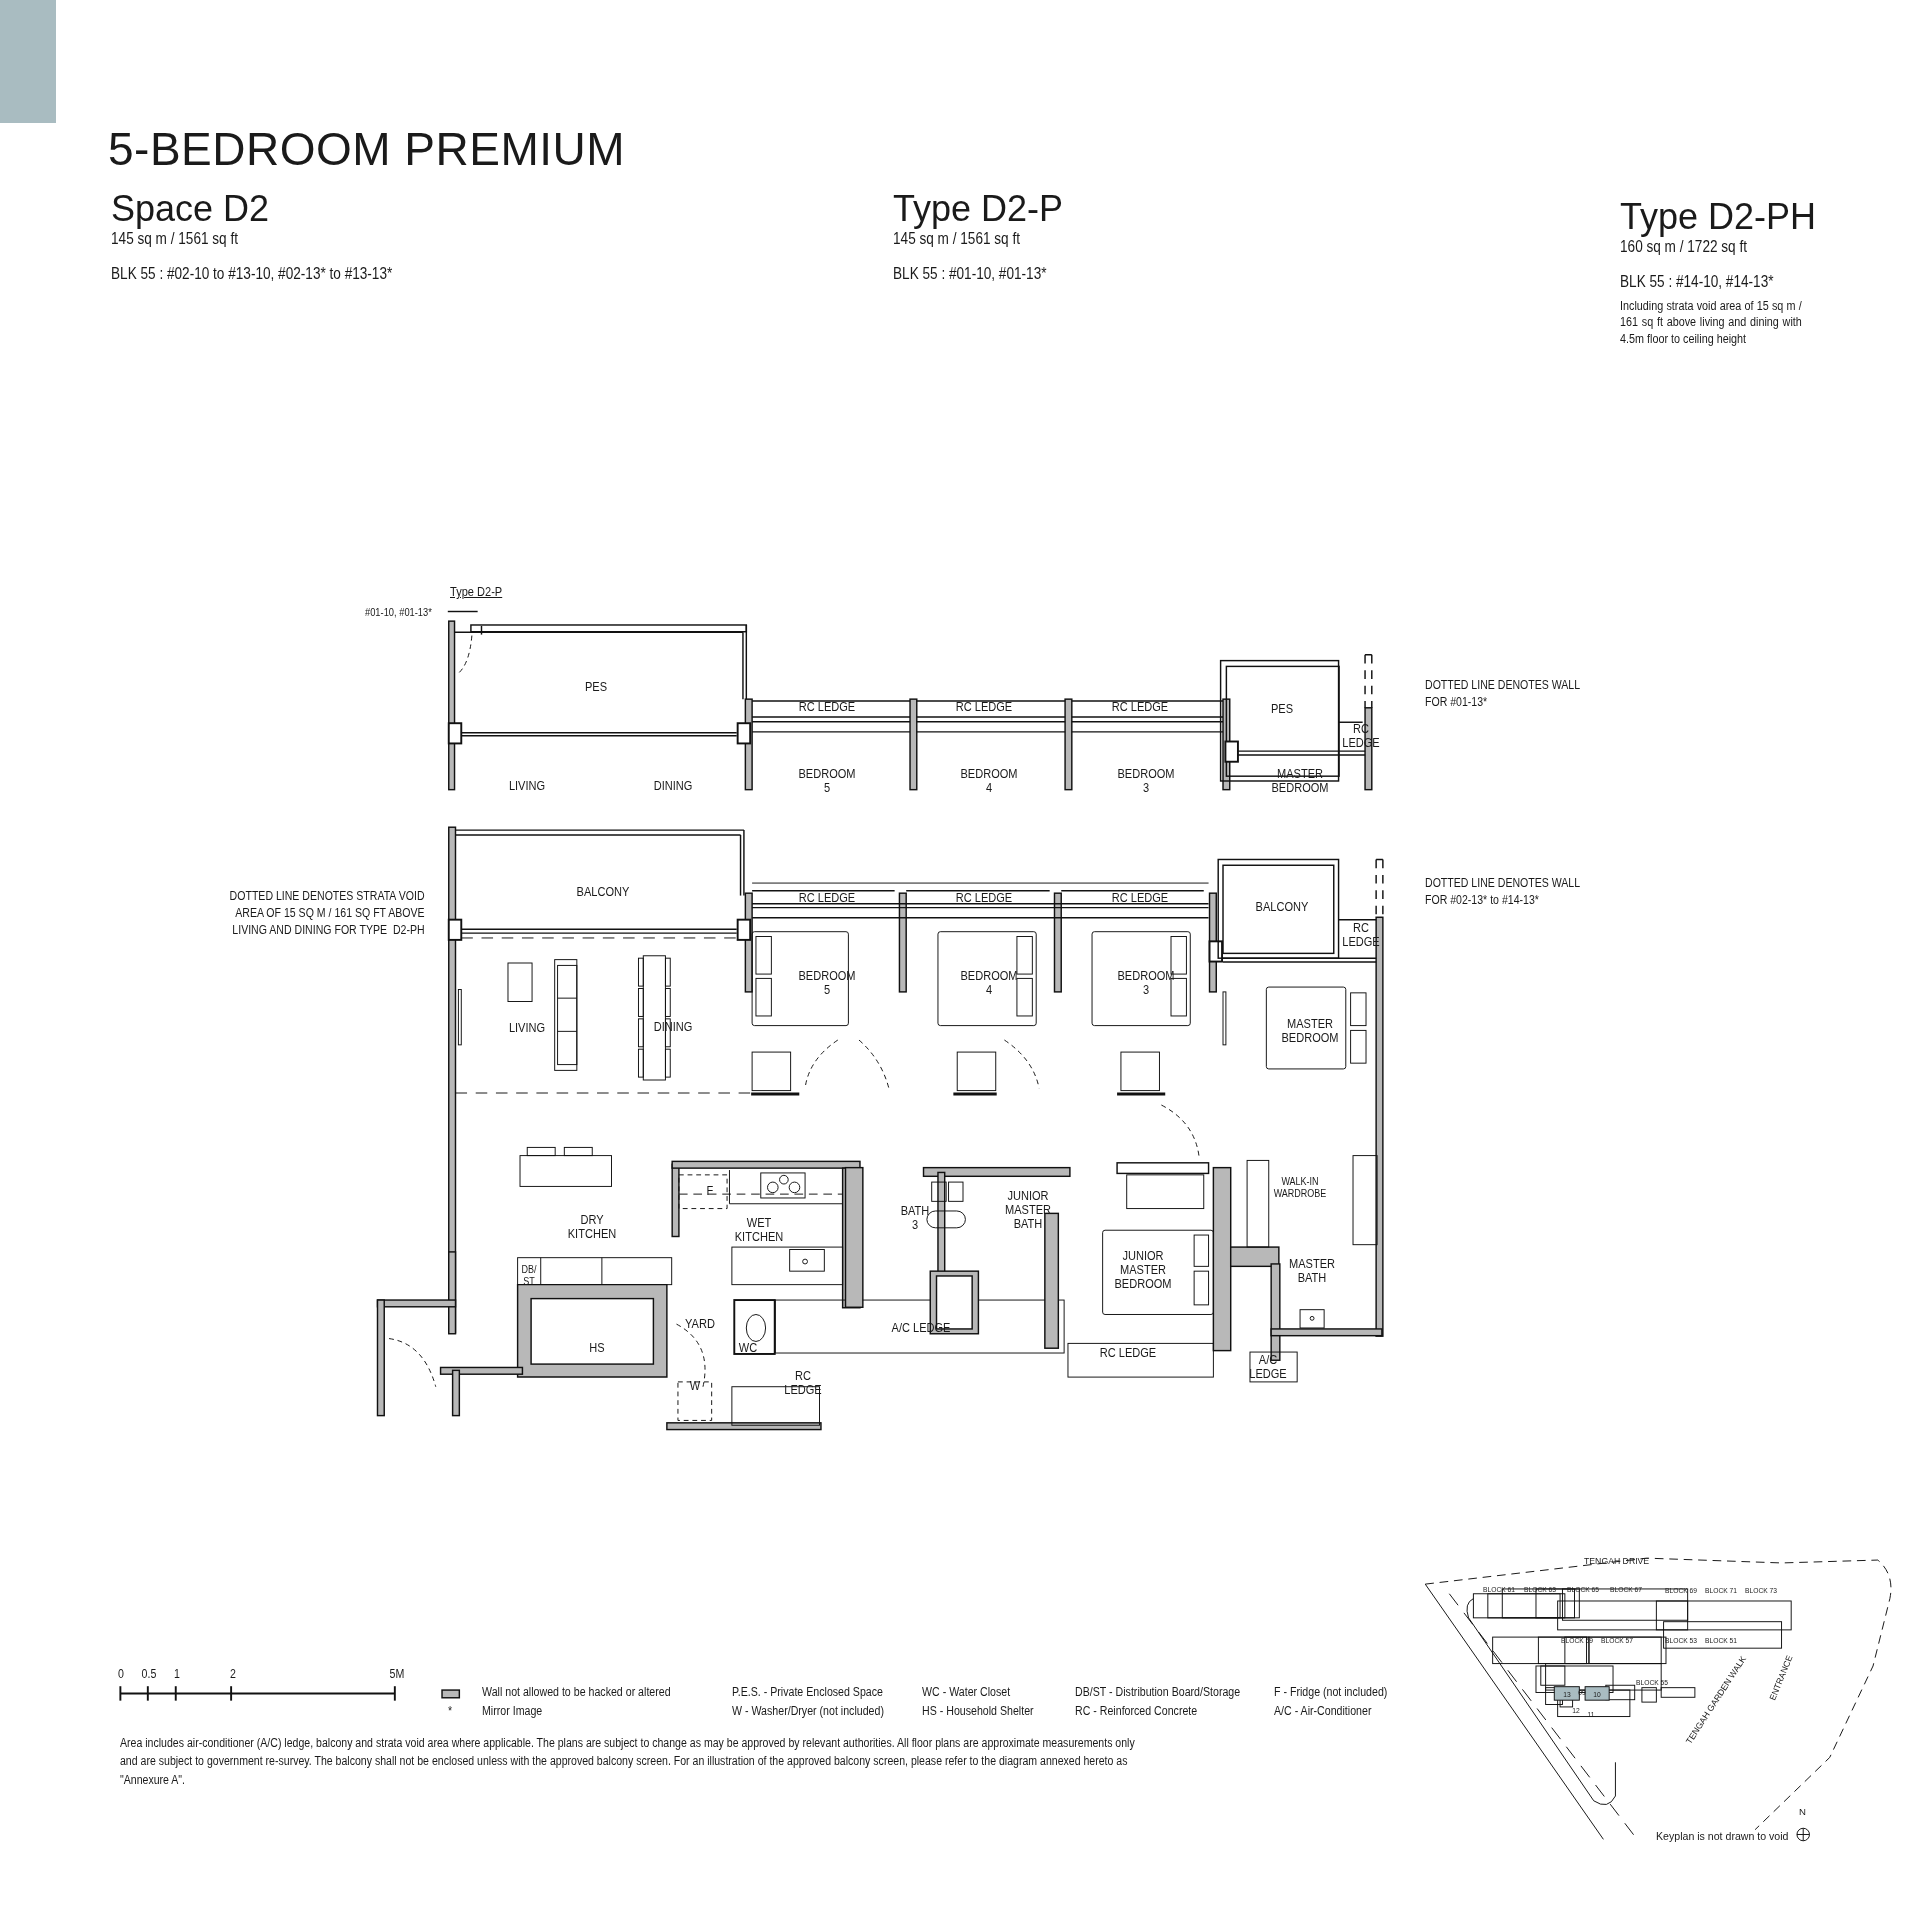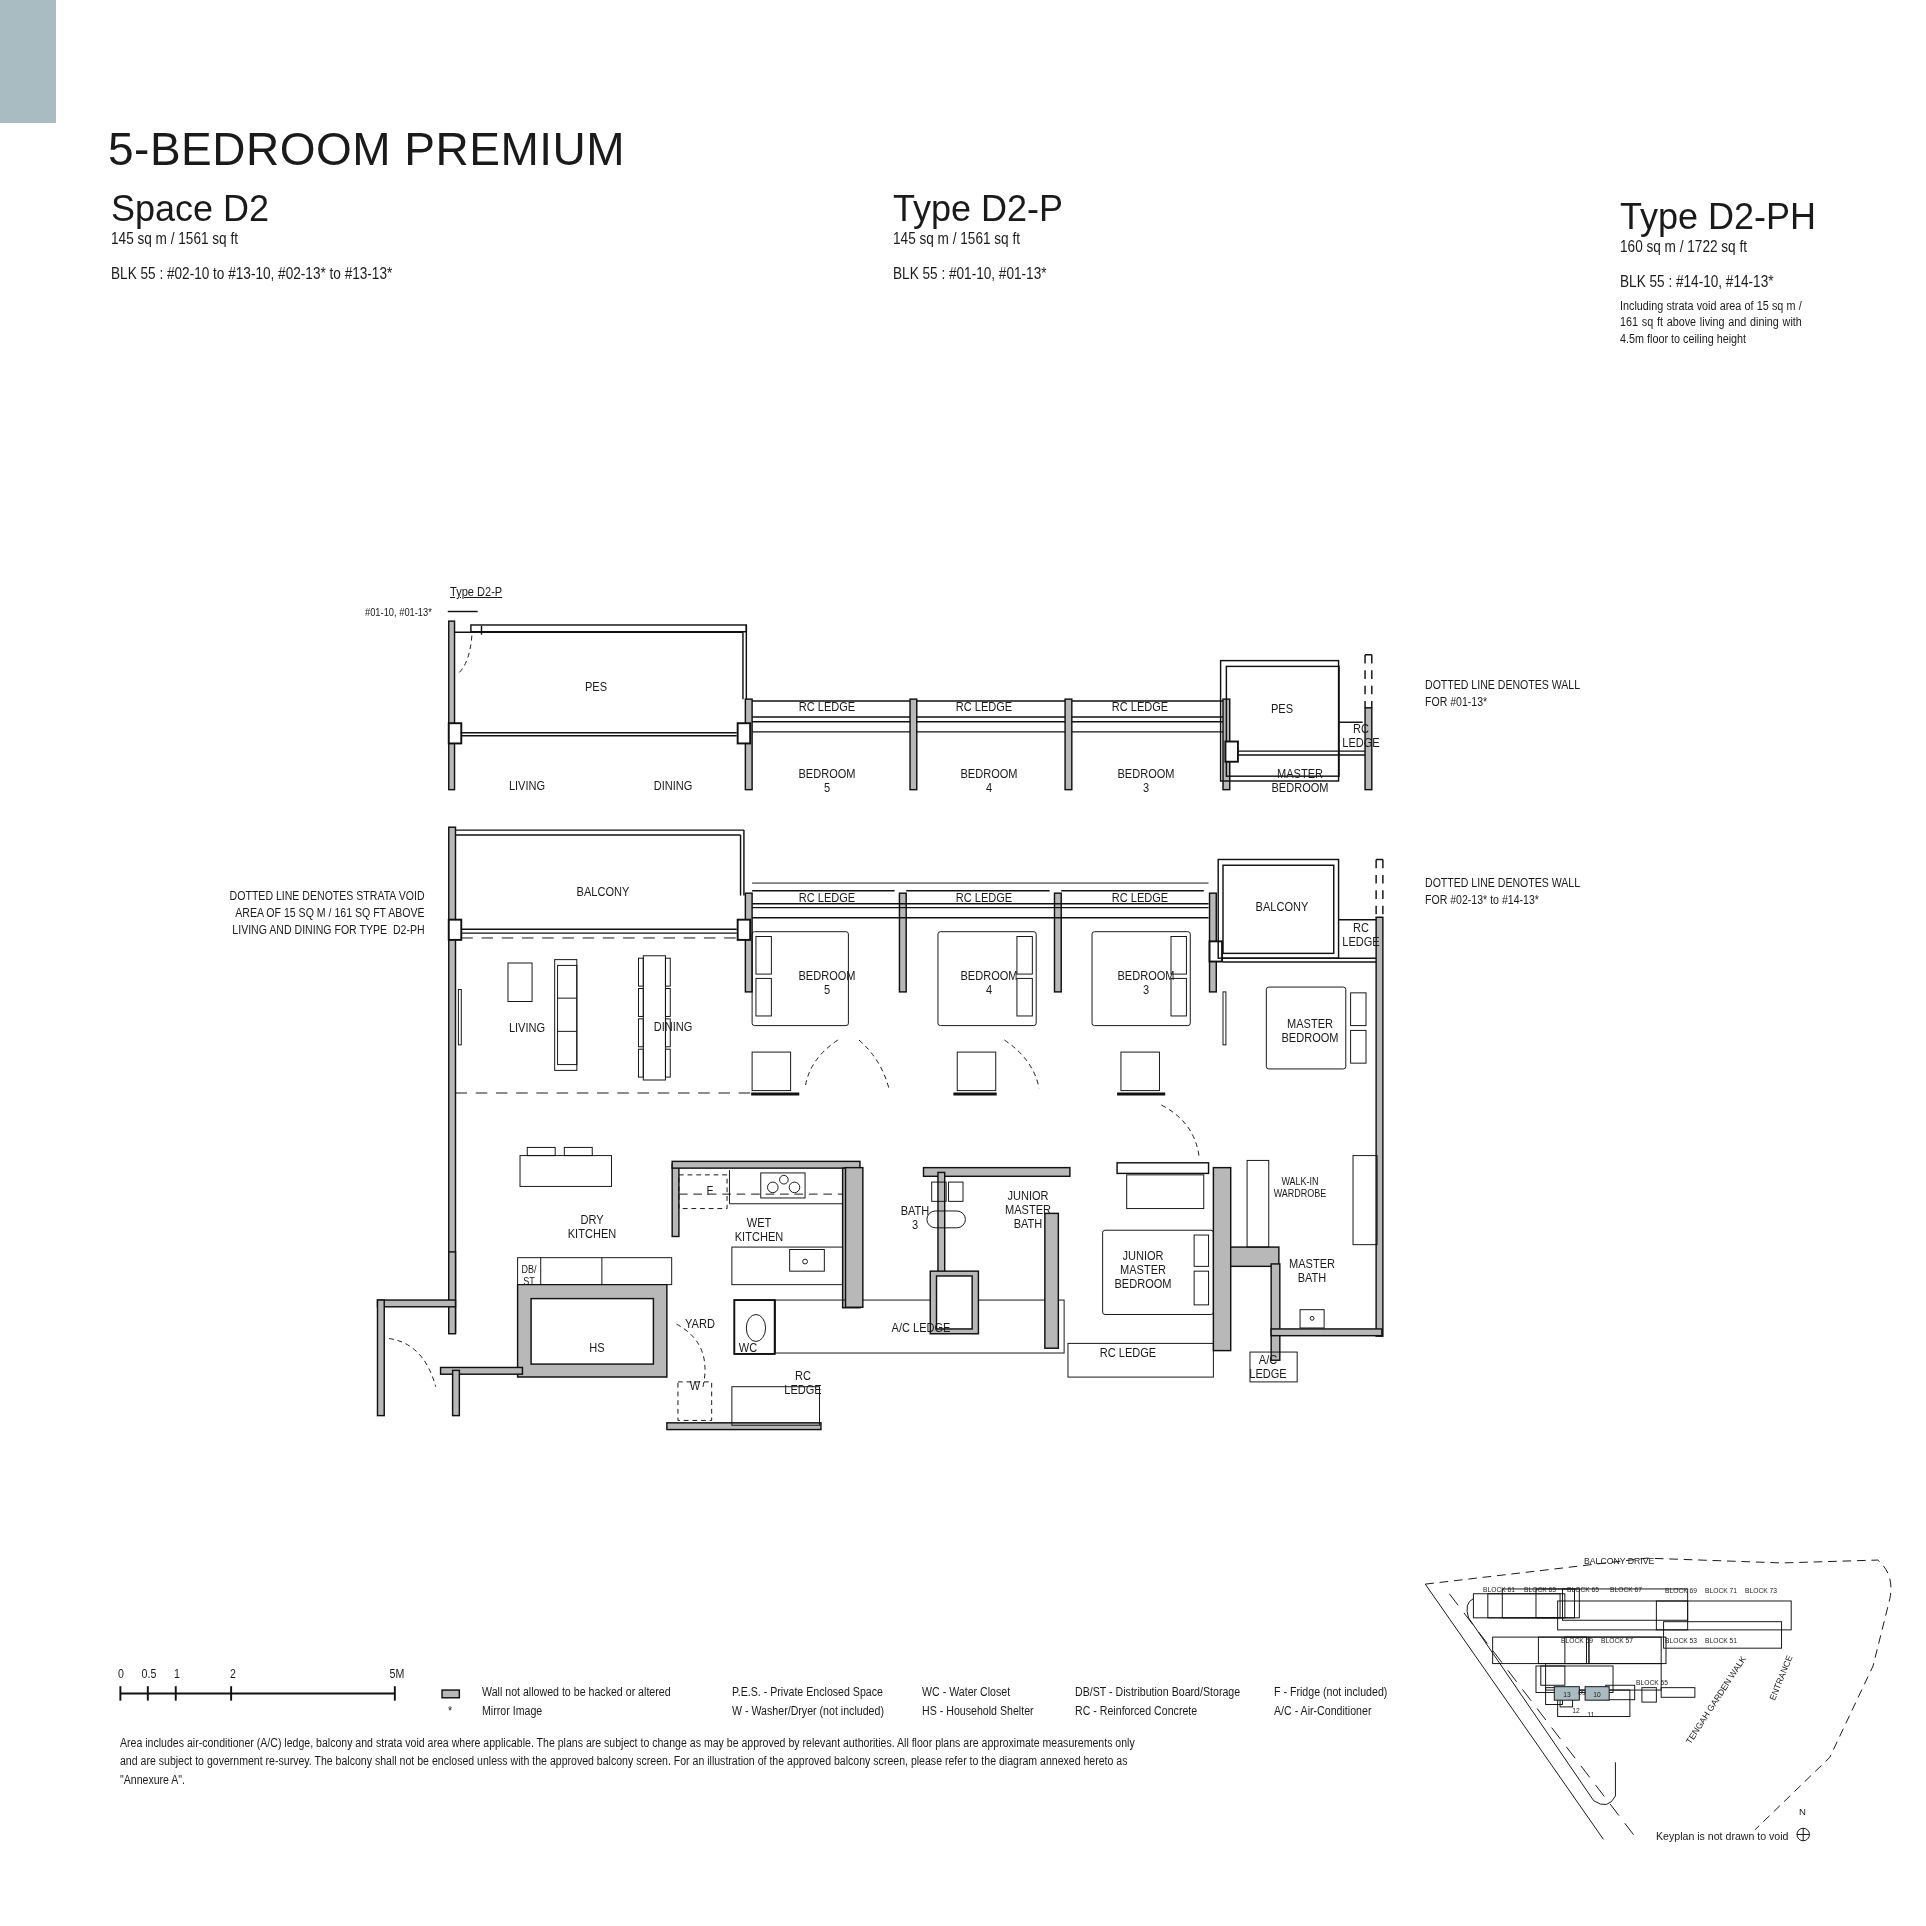--- a/index.html
+++ b/index.html
@@ -359,21 +359,21 @@
 <div class="legend-text" style="left:732px;top:1704px;">W - Washer/Dryer (not included)</div>
 <div class="legend-text" style="left:922px;top:1685px;">WC - Water Closet</div>
 <div class="legend-text" style="left:922px;top:1704px;">HS - Household Shelter</div>
 <div class="legend-text" style="left:1075px;top:1685px;">DB/ST - Distribution Board/Storage</div>
 <div class="legend-text" style="left:1075px;top:1704px;">RC - Reinforced Concrete</div>
 <div class="legend-text" style="left:1274px;top:1685px;">F - Fridge (not included)</div>
 <div class="legend-text" style="left:1274px;top:1704px;">A/C - Air-Conditioner</div>
 
 <div class="disclaimer">Area includes air-conditioner (A/C) ledge, balcony and strata void area where applicable. The plans are subject to change as may be approved by relevant authorities. All floor plans are approximate measurements only and are subject to government re-survey. The balcony shall not be enclosed unless with the approved balcony screen. For an illustration of the approved balcony screen, please refer to the diagram annexed hereto as "Annexure A".</div>
 
-<div class="kp-road" style="left:1584px;top:1556px;">BALCONY  DRIVE</div>
+<div class="kp-road" style="left:1584px;top:1556px;">TENGAH  DRIVE</div>
 <div class="kp-road" style="left:1688px;top:1738px;transform:rotate(-57deg);transform-origin:left;">TENGAH  GARDEN  WALK</div>
 <div class="kp-road" style="left:1772px;top:1695px;transform:rotate(-68deg);transform-origin:left;">ENTRANCE</div>
 <div class="kp" style="left:1499px;top:1586px;">BLOCK 61</div>
 <div class="kp" style="left:1540px;top:1586px;">BLOCK 63</div>
 <div class="kp" style="left:1583px;top:1586px;">BLOCK 65</div>
 <div class="kp" style="left:1626px;top:1586px;">BLOCK 67</div>
 <div class="kp" style="left:1681px;top:1587px;">BLOCK 69</div>
 <div class="kp" style="left:1721px;top:1587px;">BLOCK 71</div>
 <div class="kp" style="left:1761px;top:1587px;">BLOCK 73</div>
 <div class="kp" style="left:1577px;top:1637px;">BLOCK 59</div>

